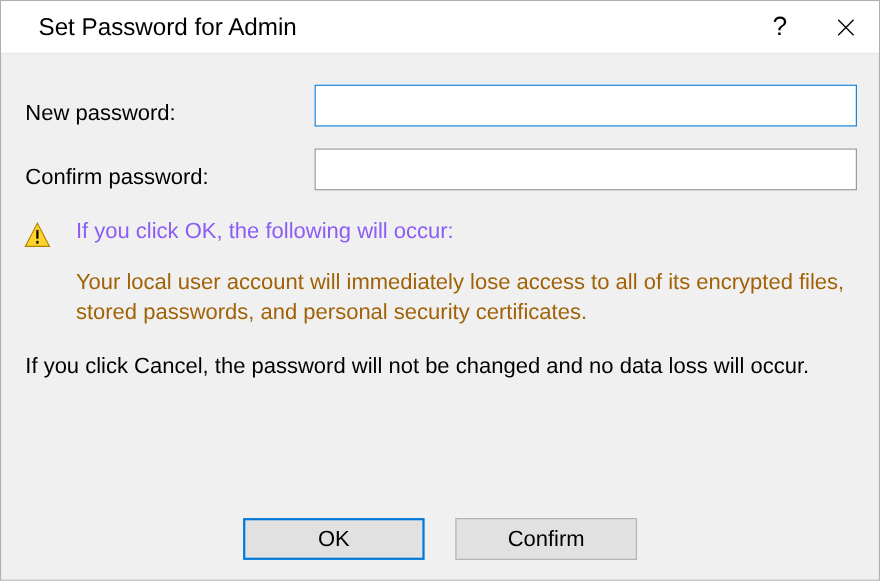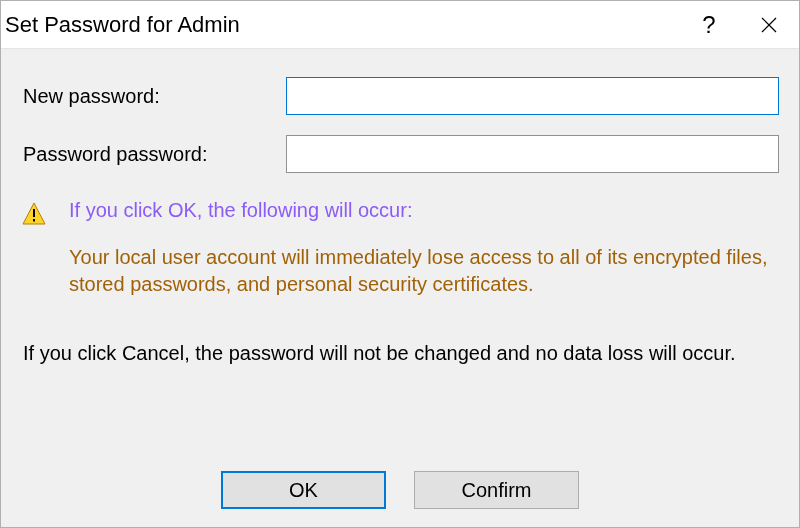--- a/index.html
+++ b/index.html
@@ -21,21 +21,21 @@
       border: 1px solid #b0b0b0;
       background: #f0f0f0;
       display: flex;
       flex-direction: column;
     }
     .titlebar {
       height: 48px;
       background: #ffffff;
       display: flex;
       align-items: center;
-      padding-left: 4px;
+      padding-left: 34px;
       border-bottom: 1px solid #e5e5e5;
     }
     .titlebar-title {
       font-size: 22px;
       color: #000;
       flex: 1;
     }
     .titlebar-controls {
       display: flex;
       height: 100%;
@@ -58,21 +58,21 @@
       fill: none;
     }
     .content {
       flex: 1;
       padding: 28px 20px 0 20px;
       display: flex;
       flex-direction: column;
     }
     .field-row {
       display: flex;
-      align-items: center;
+      align-items: flex-end;
       margin-bottom: 20px;
     }
     .field-label {
       width: 265px;
       font-size: 20px;
       color: #000;
       padding-left: 2px;
     }
     .field-input {
       flex: 1;
@@ -115,21 +115,21 @@
       font-size: 20px;
       color: #a16207;
       line-height: 1.35;
     }
     .cancel-note {
       font-size: 20px;
       color: #000;
       line-height: 1.35;
       padding-left: 2px;
       padding-right: 20px;
-      margin-top: 24px;
+      margin-top: 4px;
     }
     .button-row {
       display: flex;
       justify-content: center;
       gap: 28px;
       padding: 18px 0 18px 0;
       margin-top: auto;
     }
     .btn {
       width: 165px;
@@ -165,21 +165,21 @@
   </div>
 
   <div class="content">
 
     <div class="field-row">
       <div class="field-label">New password:</div>
       <input type="password" class="field-input focused" value="" style="">
     </div>
 
     <div class="field-row">
-      <div class="field-label">Password password:</div>
+      <div class="field-label">Confirm password:</div>
       <input type="password" class="field-input" value="" style="">
     </div>
 
     <div class="warning-block">
       <div class="warning-icon">
         <svg viewBox="0 0 26 26">
           <path d="M13 2 L24 23 L2 23 Z" fill="#ffd42a" stroke="#b08000" stroke-width="1"></path>
           <rect x="12" y="8" width="2" height="8" fill="#000"></rect>
           <rect x="12" y="18" width="2" height="2.5" fill="#000"></rect>
         </svg>

